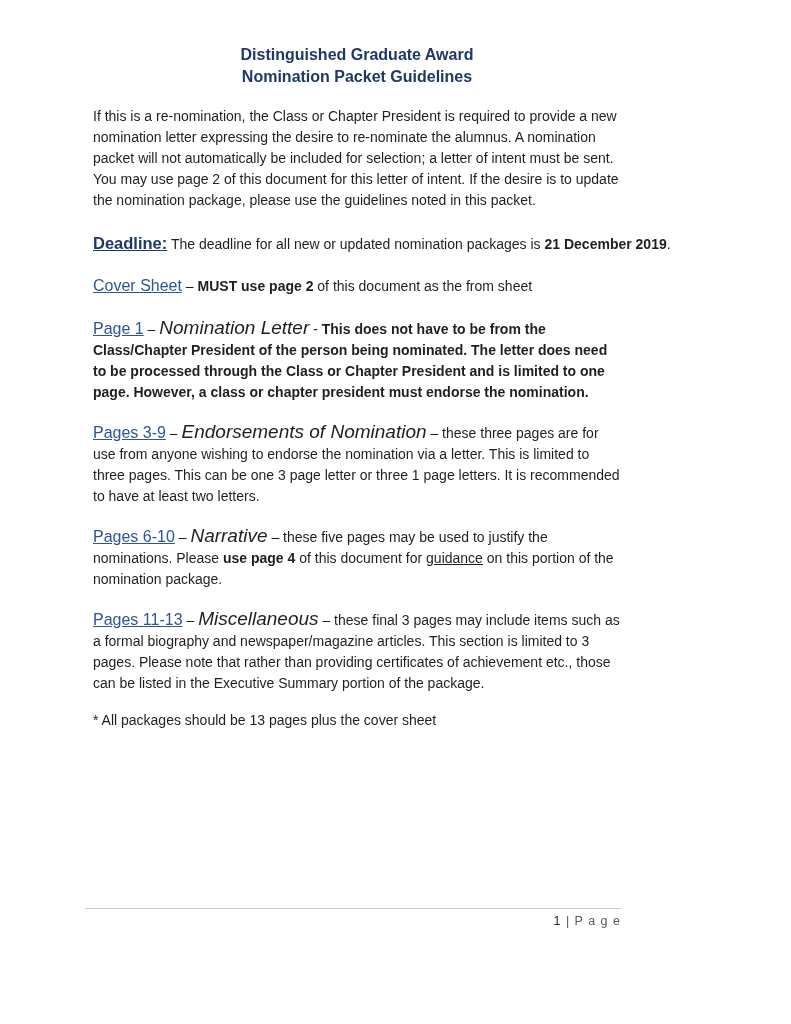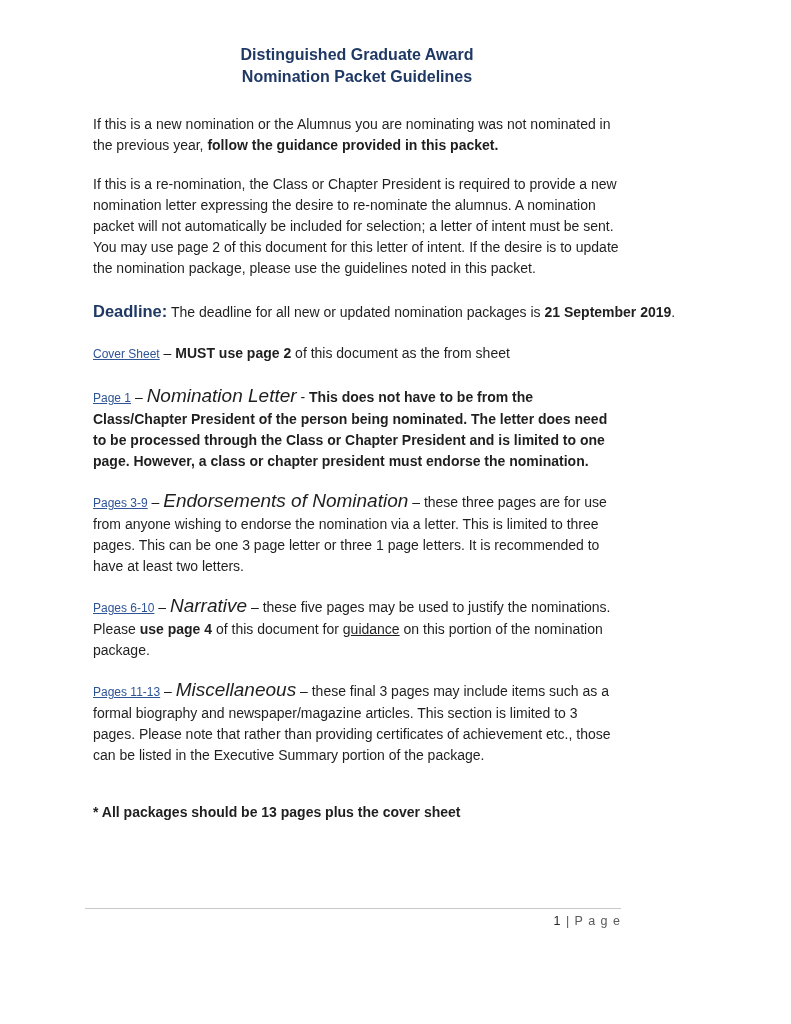--- a/index.html
+++ b/index.html
@@ -33,29 +33,30 @@
   }
   .b { font-weight: bold; }
   .ital {
     font-style: italic;
     font-size: 19px;
   }
   .h-navy {
     color: #1F3864;
     font-weight: bold;
     font-size: 16.5px;
+    text-decoration: underline;
   }
   .slink {
     color: #2F5496;
     text-decoration: underline;
-    font-size: 12px;
+    font-size: 16px;
   }
   .u { text-decoration: underline; }
   .nowrap { white-space: nowrap; }
-  .footnote { font-weight: bold; margin-top: 36px; }
+  .footnote { font-weight: normal; margin-top: 16px; }
   .footer {
     position: absolute;
     left: 85px;
     right: 85px;
     top: 908px;
   }
   .footer-rule {
     border-top: 1px solid #c9c9c9;
     height: 0;
   }
@@ -72,26 +73,25 @@
 <body>
 
 <div class="page">
   <div class="content">
 
     <div class="doc-title">
       <div>Distinguished Graduate Award</div>
       <div>Nomination Packet Guidelines</div>
     </div>
 
-    <p style="margin-top: 26px;"><span>If this is a new nomination or the Alumnus you are nominating was not nominated in the previous year, </span><span class="b">follow the guidance provided in this packet.</span></p>
 
     <p>If this is a re-nomination, the Class or Chapter President is required to provide a new nomination letter expressing the desire to re-nominate the alumnus. A nomination packet will not automatically be included for selection; a letter of intent must be sent. You may use page 2 of this document for this letter of intent. If the desire is to update the nomination package, please use the guidelines noted in this packet.</p>
 
 
-    <p class="nowrap" style="margin-top: 22px;"><span class="h-navy">Deadline:</span><span> The deadline for all new or updated nomination packages is </span><span class="b">21 September 2019</span><span>.</span></p>
+    <p class="nowrap" style="margin-top: 22px;"><span class="h-navy">Deadline:</span><span> The deadline for all new or updated nomination packages is </span><span class="b">21 December 2019</span><span>.</span></p>
 
 
     <p style="margin-top: 20px;"><span class="slink">Cover Sheet</span><span> – </span><span class="b">MUST use page 2</span><span> of this document as the from sheet</span></p>
 
     <p style="margin-top: 20px;"><span class="slink">Page 1</span><span> – </span><span class="ital">Nomination Letter</span><span> - </span><span class="b">This does not have to be from the Class/Chapter President of the person being nominated. The letter does need to be processed through the Class or Chapter President and is limited to one page. However, a class or chapter president must endorse the nomination.</span></p>
 
 
     <p><span class="slink">Pages 3-9</span><span> – </span><span class="ital">Endorsements of Nomination</span><span> – </span><span>these three pages are for use from anyone wishing to endorse the nomination via a letter. This is limited to three pages. This can be one 3 page letter or three 1 page letters. It is recommended to have at least two letters.</span></p>
 
     <p><span class="slink">Pages 6-10</span><span> – </span><span class="ital">Narrative</span><span> – </span><span>these five pages may be used to justify the nominations. Please </span><span class="b">use page 4</span><span> of this document for </span><span class="u">guidance</span><span> on this portion of the nomination package.</span></p>

